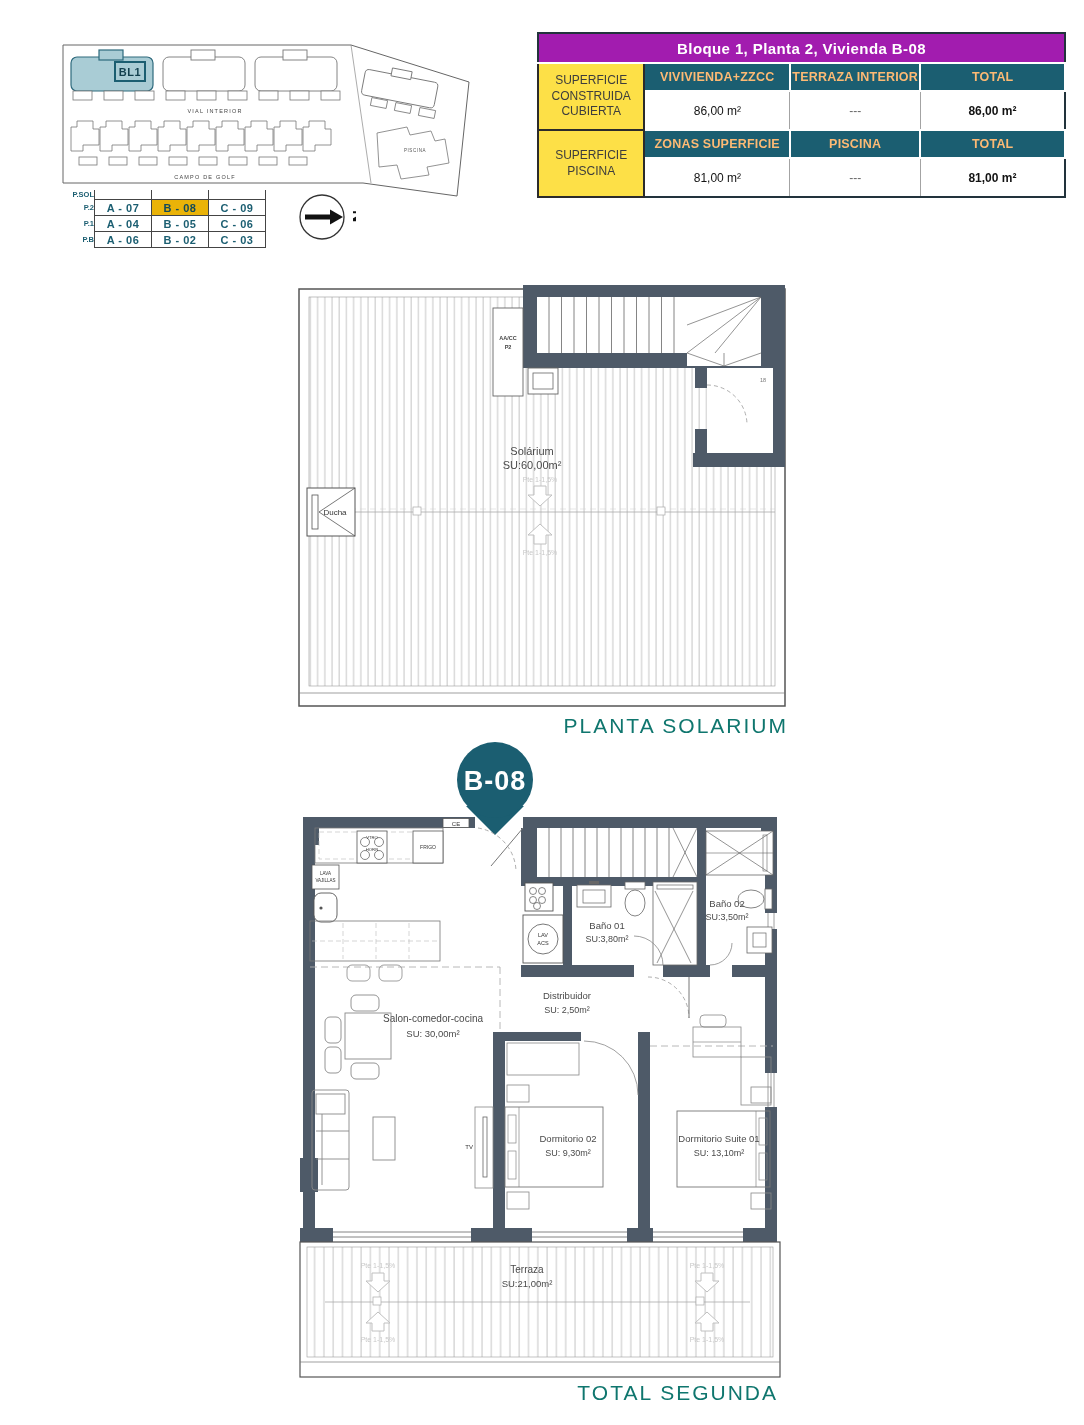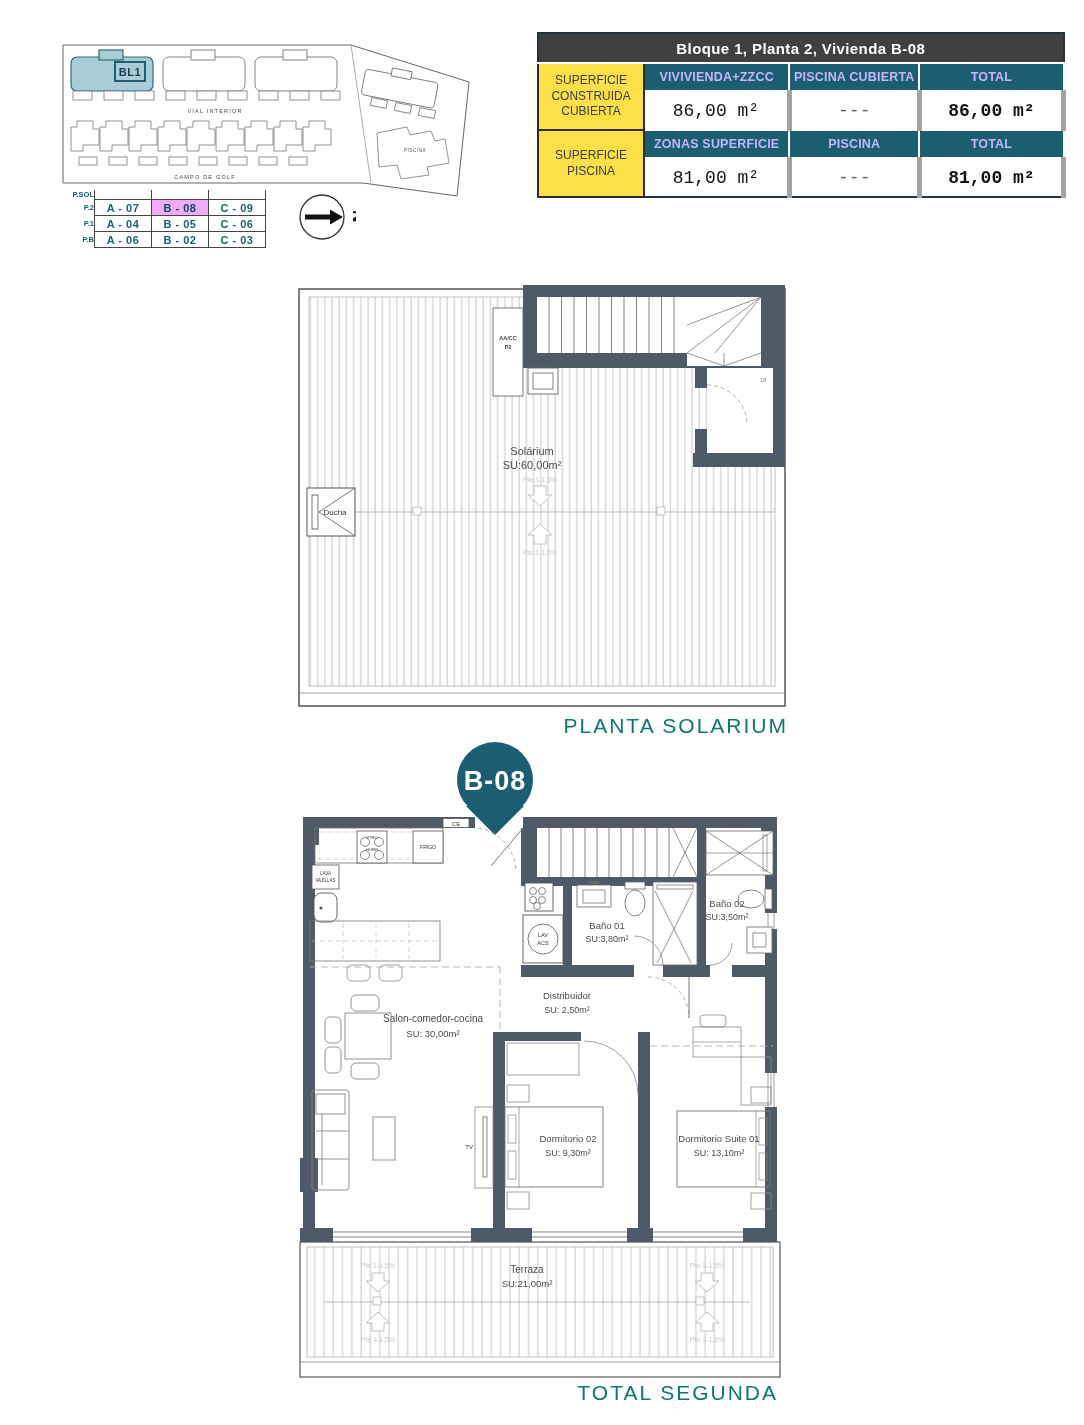--- a/index.html
+++ b/index.html
@@ -9,53 +9,53 @@
   }
   svg text{font-family:"Liberation Sans",sans-serif;}
 
   
   .area-table{
     position:absolute;left:537px;top:32px;width:529px;
     border-collapse:collapse;table-layout:fixed;border:2px solid #22333c;
   }
   .area-table td{padding:0;text-align:center;vertical-align:middle;}
   .at-title{
-    background:#404040;color:#fff;font-weight:bold;font-size:15px;
+    background:#a21caf;color:#fff;font-weight:bold;font-size:15px;
     height:28px;border-bottom:2px solid #fff;letter-spacing:.4px;
   }
   .at-label{
     background:#fde047;border:2px solid #2b2b2b;font-size:12px;color:#3d3d3d;
     line-height:1.3;padding:2px 4px;
   }
   .at-head{
-    background:#1b5e71;color:#c4b5fd;font-weight:bold;font-size:12.5px;
+    background:#1b5e71;color:#fdba74;font-weight:bold;font-size:12.5px;
     height:26px;border:2px solid #fff;letter-spacing:.2px;
   }
   .at-val{
-    font-size:18px;color:#131313;height:37px;
-    border-left:1px solid #2b2b2b;border-right:5px solid #a3a3a3;font-family:Liberation Mono, monospace;
+    font-size:12px;color:#131313;height:37px;
+    border-left:1px solid #2b2b2b;border-right:1px solid #a3a3a3;
   }
   .sect-end{border-bottom:1px solid #2b2b2b;}
   .at-val.dash{color:#666;}
   .at-val.total{font-weight:bold;}
 
   
   .unit-table{position:absolute;left:62px;top:190px;border-collapse:collapse;}
   .unit-table td{padding:0;}
   .ut-lab{
     width:32px;text-align:right;padding-right:5px;font-size:7.5px;
     font-weight:bold;color:#1b5e71;
   }
   .ut-tick{height:9px;width:56px;border-left:1px solid #444;}
   .ut-tick-last{border-right:1px solid #444;}
   .ut-cell{
     width:56px;height:15px;border:1px solid #444;text-align:center;
     font-size:11px;font-weight:bold;color:#1b5e71;letter-spacing:.5px;
   }
-  .ut-hl{background:#f0abfc;color:#134a5a;}
+  .ut-hl{background:#eab308;color:#134a5a;}
 
   
   .plan-caption{
     position:absolute;text-align:right;font-size:21px;color:#0f766e;
     letter-spacing:2px;font-weight:400;
   }
 
   .abs{position:absolute;}
 </style>
 </head>
@@ -176,21 +176,21 @@
       <col style="width:130px">
       <col style="width:144px">
     </colgroup>
   <tbody>
       <tr>
     <td class="at-title" colspan="4">Bloque 1, Planta 2, Vivienda B-08</td>
   </tr>
   <tr>
     <td class="at-label" rowspan="2">SUPERFICIE CONSTRUIDA CUBIERTA</td>
     <td class="at-head">VIVIVIENDA+ZZCC</td>
-    <td class="at-head">PISCINA CUBIERTA</td>
+    <td class="at-head">TERRAZA INTERIOR</td>
     <td class="at-head">TOTAL</td>
   </tr>
   <tr>
     <td class="at-val sect-end">86,00 m²</td>
     <td class="at-val dash sect-end">---</td>
     <td class="at-val total sect-end">86,00 m²</td>
   </tr>
   <tr>
     <td class="at-label" rowspan="2">SUPERFICIE PISCINA</td>
     <td class="at-head">ZONAS SUPERFICIE</td>

